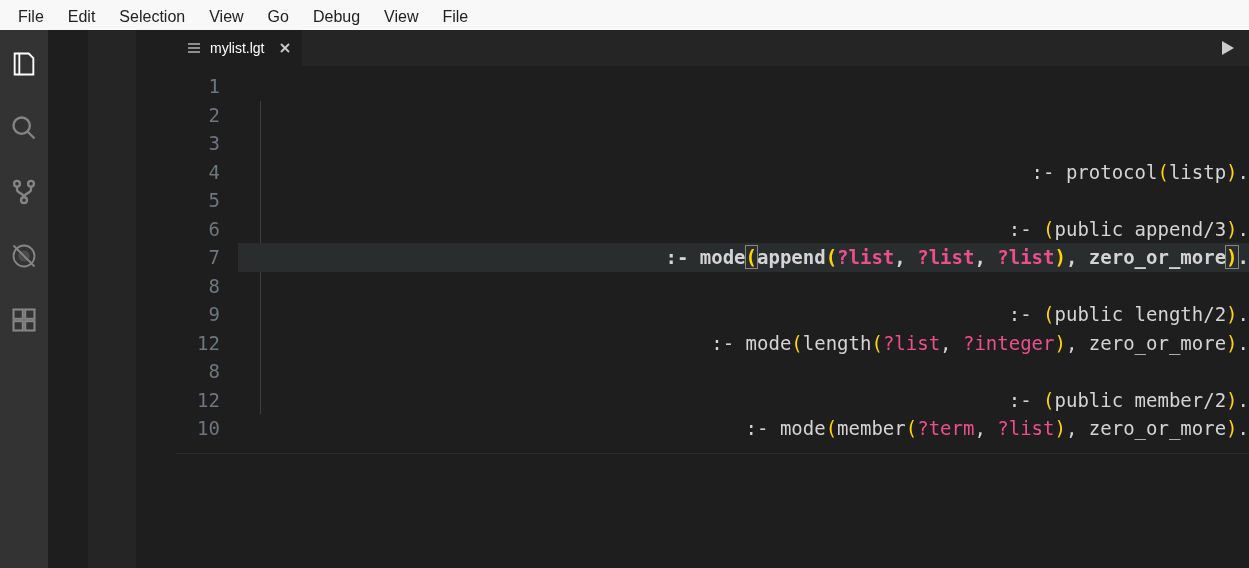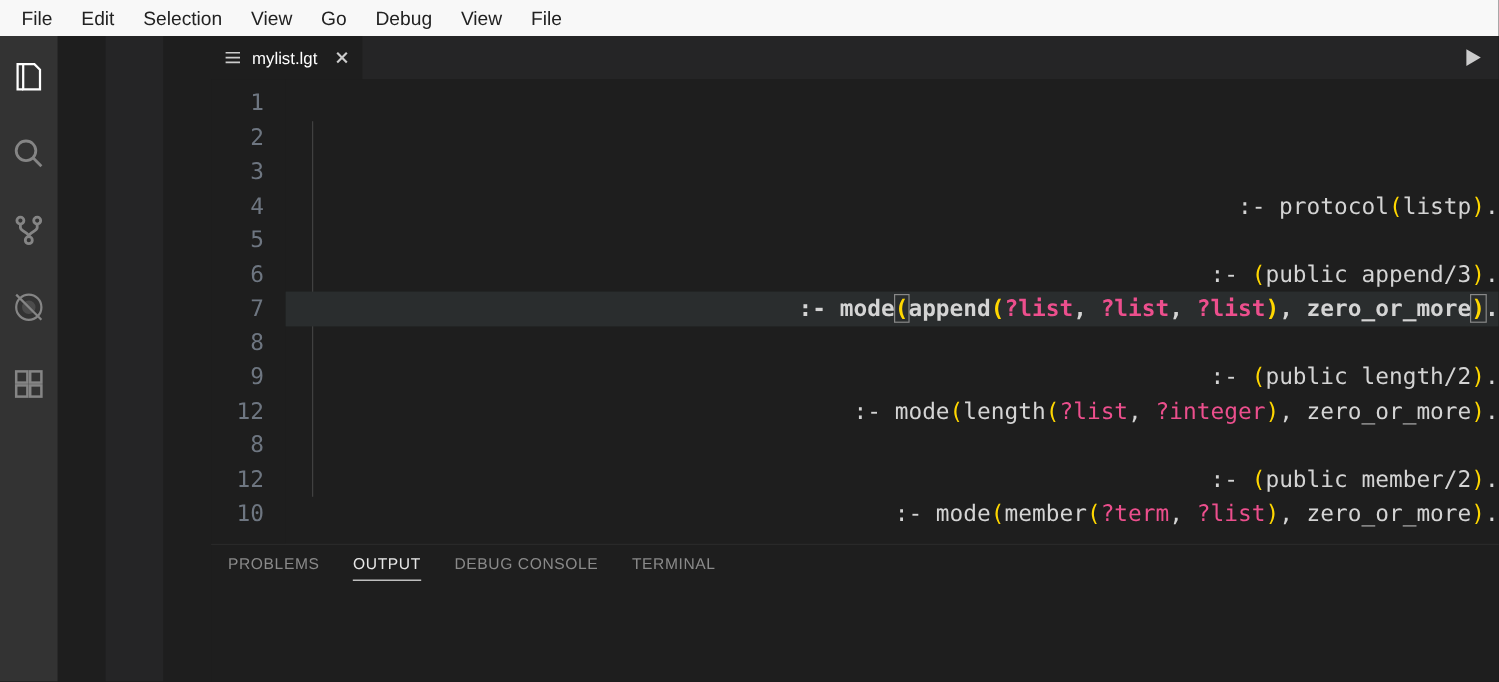--- a/index.html
+++ b/index.html
@@ -251,22 +251,16 @@
           <div class="ln">8</div>
           <div class="ln">12</div>
           <div class="ln">10</div>
         </div>
       <div class="code" id="code">
         <div class="indent-guide"></div>
       <div class="line"><span class="tok-op">:- </span><span class="tok-id">protocol</span><span class="tok-paren">(</span><span class="tok-id">listp</span><span class="tok-paren">)</span><span class="tok-op">.</span></div><div class="line"></div><div class="line"><span class="tok-op">    :- </span><span class="tok-paren">(</span><span class="tok-id">public append/3</span><span class="tok-paren">)</span><span class="tok-op">.</span></div><div class="line hl"><span class="tok-op">    :- </span><span class="tok-id">mode</span><span class="tok-paren-hl">(</span><span class="tok-id">append</span><span class="tok-paren">(</span><span class="tok-var">?list</span><span class="tok-op">, </span><span class="tok-var">?list</span><span class="tok-op">, </span><span class="tok-var">?list</span><span class="tok-paren">)</span><span class="tok-id">, zero_or_more</span><span class="tok-paren-hl">)</span><span class="tok-op">.</span></div><div class="line"></div><div class="line"><span class="tok-op">    :- </span><span class="tok-paren">(</span><span class="tok-id">public length/2</span><span class="tok-paren">)</span><span class="tok-op">.</span></div><div class="line"><span class="tok-op">    :- </span><span class="tok-id">mode</span><span class="tok-paren">(</span><span class="tok-id">length</span><span class="tok-paren">(</span><span class="tok-var">?list</span><span class="tok-op">, </span><span class="tok-var">?integer</span><span class="tok-paren">)</span><span class="tok-id">, zero_or_more</span><span class="tok-paren">)</span><span class="tok-op">.</span></div><div class="line"></div><div class="line"><span class="tok-op">    :- </span><span class="tok-paren">(</span><span class="tok-id">public member/2</span><span class="tok-paren">)</span><span class="tok-op">.</span></div><div class="line"><span class="tok-op">    :- </span><span class="tok-id">mode</span><span class="tok-paren">(</span><span class="tok-id">member</span><span class="tok-paren">(</span><span class="tok-var">?term</span><span class="tok-op">, </span><span class="tok-var">?list</span><span class="tok-paren">)</span><span class="tok-id">, zero_or_more</span><span class="tok-paren">)</span><span class="tok-op">.</span></div><div class="line"></div></div>
     </div>
 
     <div class="panel">
-      <div class="panel-tabs" id="panel-tabs">
-          <div class="panel-tab">PROBLEMS</div>
-          <div class="panel-tab active">OUTPUT</div>
-          <div class="panel-tab">DEBUG CONSOLE</div>
-          <div class="panel-tab">TERMINAL</div>
-        </div>
       <div class="panel-body"></div>
     </div>
   </div>
 </div>
 
 </body></html>

